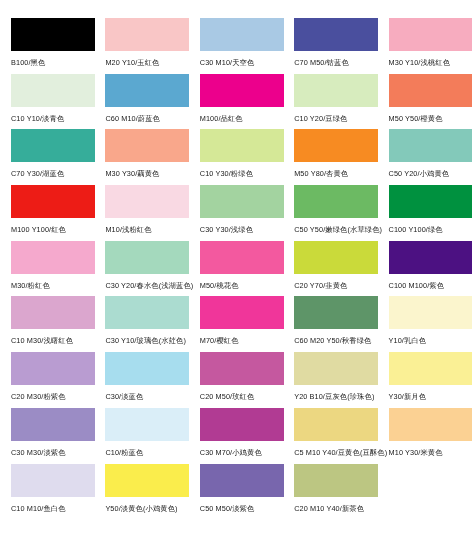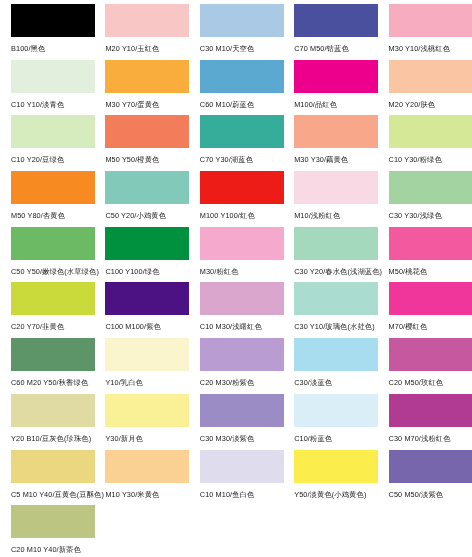--- a/index.html
+++ b/index.html
@@ -14,21 +14,21 @@
     font-family: "Liberation Sans", "DejaVu Sans", sans-serif;
     overflow: hidden;
   }
   #swatch-grid {
     display: grid;
     grid-template-columns: repeat(5, 94.4px);
     grid-template-rows: repeat(10, 55.7px);
     width: 472px;
     height: 419px;
     box-sizing: border-box;
-    padding-top: 4px;
+    padding-top: 18px;
   }
   .swatch-cell {
     position: relative;
     box-sizing: border-box;
     padding-left: 11px;
     padding-right: 2px;
   }
   .swatch-chip {
     width: 84px;
     height: 33px;
@@ -68,36 +68,28 @@
     </div>
     <div class="swatch-cell">
       <span class="swatch-chip" style="background: rgb(247, 172, 191);"></span>
       <span class="swatch-label">M30  Y10/浅桃红色</span>
     </div>
     <div class="swatch-cell">
       <span class="swatch-chip" style="background: rgb(226, 239, 221);"></span>
       <span class="swatch-label">C10  Y10/淡青色</span>
     </div>
     <div class="swatch-cell">
-      <span class="swatch-chip" style="background: rgb(249, 173, 60);"></span>
-      <span class="swatch-label">M30  Y70/蛋黄色</span>
-    </div>
-    <div class="swatch-cell">
       <span class="swatch-chip" style="background: rgb(91, 168, 208);"></span>
       <span class="swatch-label">C60  M10/蔚蓝色</span>
     </div>
     <div class="swatch-cell">
       <span class="swatch-chip" style="background: rgb(236, 0, 140);"></span>
       <span class="swatch-label">M100/品红色</span>
     </div>
     <div class="swatch-cell">
-      <span class="swatch-chip" style="background: rgb(250, 197, 163);"></span>
-      <span class="swatch-label">M20  Y20/肤色</span>
-    </div>
-    <div class="swatch-cell">
       <span class="swatch-chip" style="background: rgb(215, 236, 190);"></span>
       <span class="swatch-label">C10  Y20/豆绿色</span>
     </div>
     <div class="swatch-cell">
       <span class="swatch-chip" style="background: rgb(243, 124, 90);"></span>
       <span class="swatch-label">M50  Y50/橙黄色</span>
     </div>
     <div class="swatch-cell">
       <span class="swatch-chip" style="background: rgb(54, 173, 154);"></span>
       <span class="swatch-label">C70  Y30/湖蓝色</span>
@@ -201,21 +193,21 @@
     <div class="swatch-cell">
       <span class="swatch-chip" style="background: rgb(155, 140, 197);"></span>
       <span class="swatch-label">C30  M30/淡紫色</span>
     </div>
     <div class="swatch-cell">
       <span class="swatch-chip" style="background: rgb(218, 238, 248);"></span>
       <span class="swatch-label">C10/粉蓝色</span>
     </div>
     <div class="swatch-cell">
       <span class="swatch-chip" style="background: rgb(177, 59, 147);"></span>
-      <span class="swatch-label">C30  M70/浅粉红色</span>
+      <span class="swatch-label">C30  M70/小鸡黄色</span>
     </div>
     <div class="swatch-cell">
       <span class="swatch-chip" style="background: rgb(236, 215, 129);"></span>
       <span class="swatch-label">C5  M10  Y40/豆黄色(豆酥色)</span>
     </div>
     <div class="swatch-cell">
       <span class="swatch-chip" style="background: rgb(251, 209, 147);"></span>
       <span class="swatch-label">M10  Y30/米黄色</span>
     </div>
     <div class="swatch-cell">

